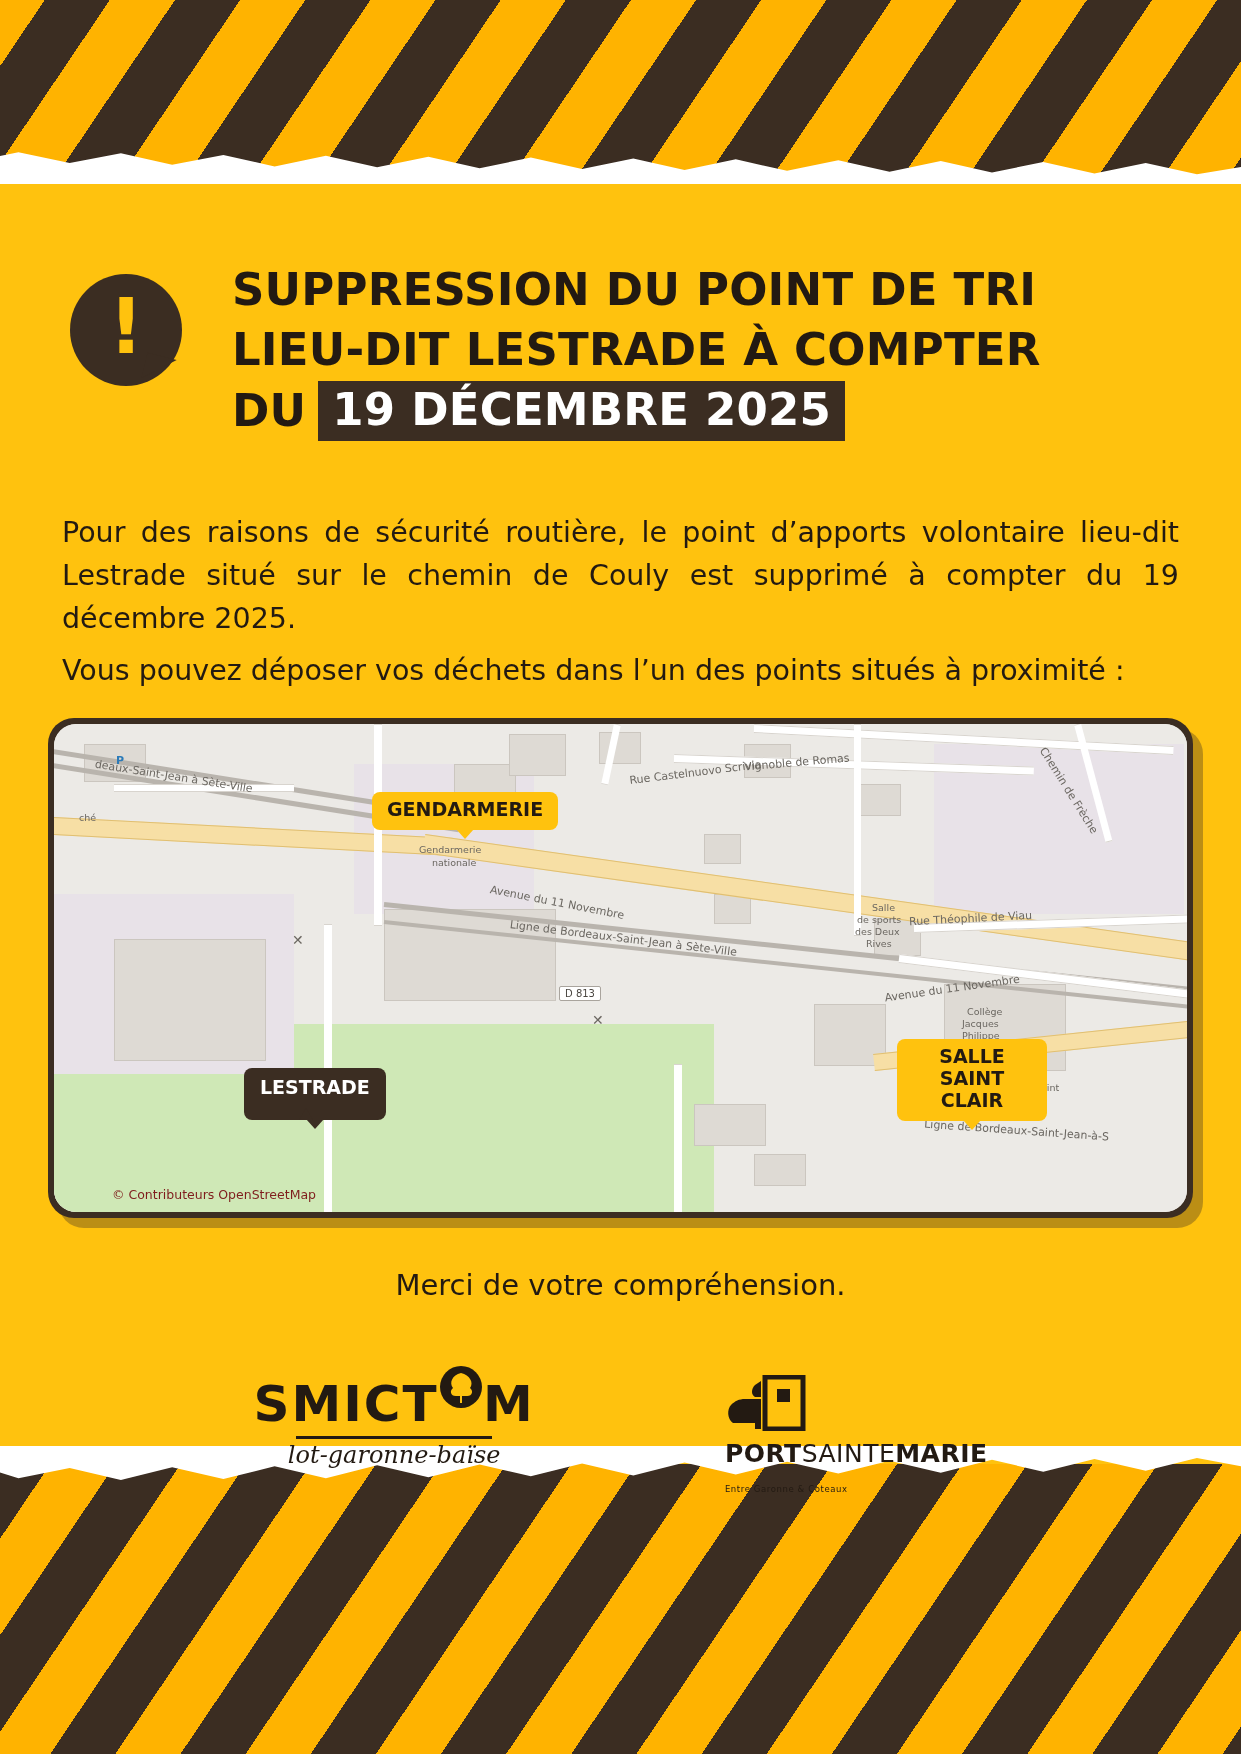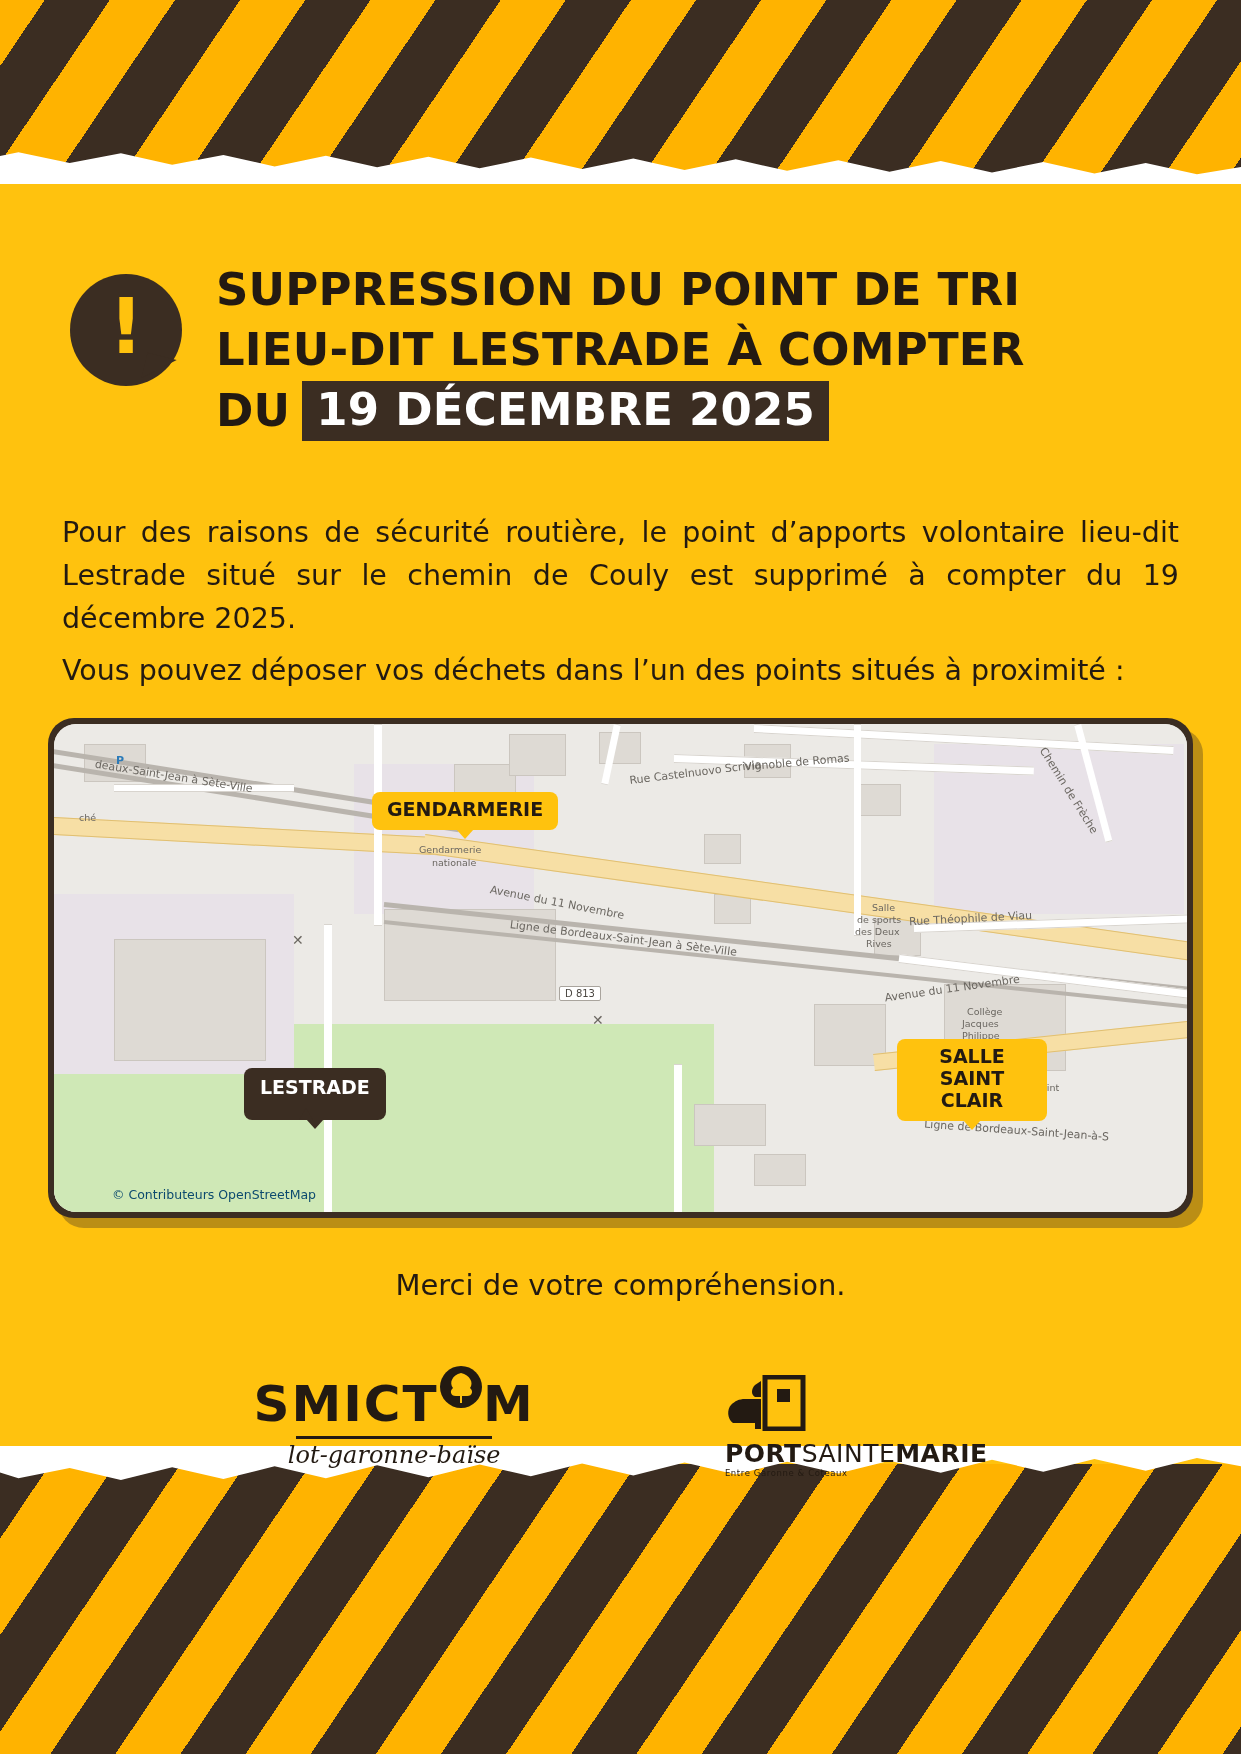--- a/index.html
+++ b/index.html
@@ -124,21 +124,21 @@
     justify-content: center;
     color: #FFC20E;
     font-size: 76px;
     font-weight: 800;
     font-family: "DejaVu Sans", sans-serif;
     line-height: 1;
     padding-bottom: 6px;
     box-sizing: border-box;
   }
   .title-block {
-    margin-left: 24px;
+    margin-left: 40px;
     padding-top: 4px;
   }
   .title-line {
     font-family: "DejaVu Sans", sans-serif;
     font-weight: 800;
     font-size: 45px;
     letter-spacing: 0.2px;
     color: #231a12;
     line-height: 1.34;
     white-space: nowrap;
@@ -284,21 +284,21 @@
     width: 0; height: 0;
     border-left: 9px solid transparent;
     border-right: 9px solid transparent;
     border-top: 10px solid #3b2d22;
   }
   .osm-credit {
     position: absolute;
     left: 58px;
     bottom: 10px;
     font-size: 12.5px;
-    color: #0c4a6e;
+    color: #7f1d1d;
     font-family: "DejaVu Sans", sans-serif;
   }
   .map-marker {
     position: absolute;
     width: 0; height: 0;
     border-left: 7px solid transparent;
     border-right: 7px solid transparent;
     border-bottom: 12px solid #3b2d22;
   }
   .xmark {
@@ -372,21 +372,21 @@
   .logo-psm .name {
     font-size: 25px;
     font-weight: 800;
     letter-spacing: 0.5px;
     font-family: "DejaVu Sans", sans-serif;
   }
   .logo-psm .name .thin { font-weight: 400; }
   .logo-psm .tagline {
     font-size: 8.5px;
     letter-spacing: 0.6px;
-    margin-top: 0;
+    margin-top: 16px;
     font-family: "DejaVu Sans", sans-serif;
   }
 </style>
 </head>
 <body>
 
 <div class="poster">
 
   <div class="hazard top"></div>
   <div class="body-bg"></div>

